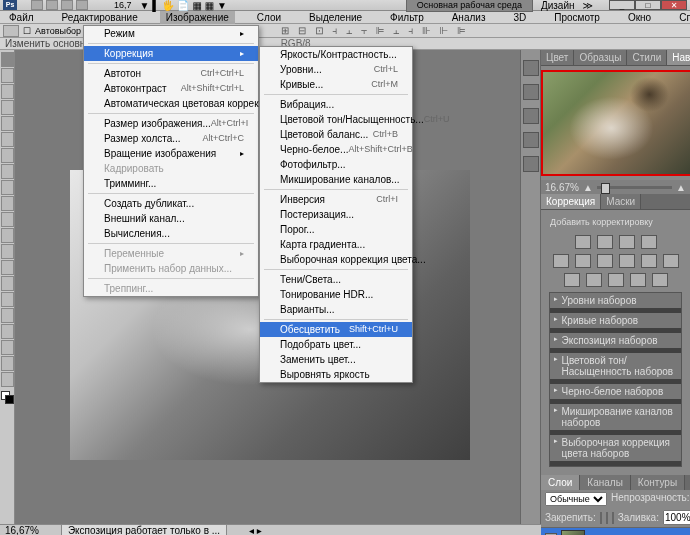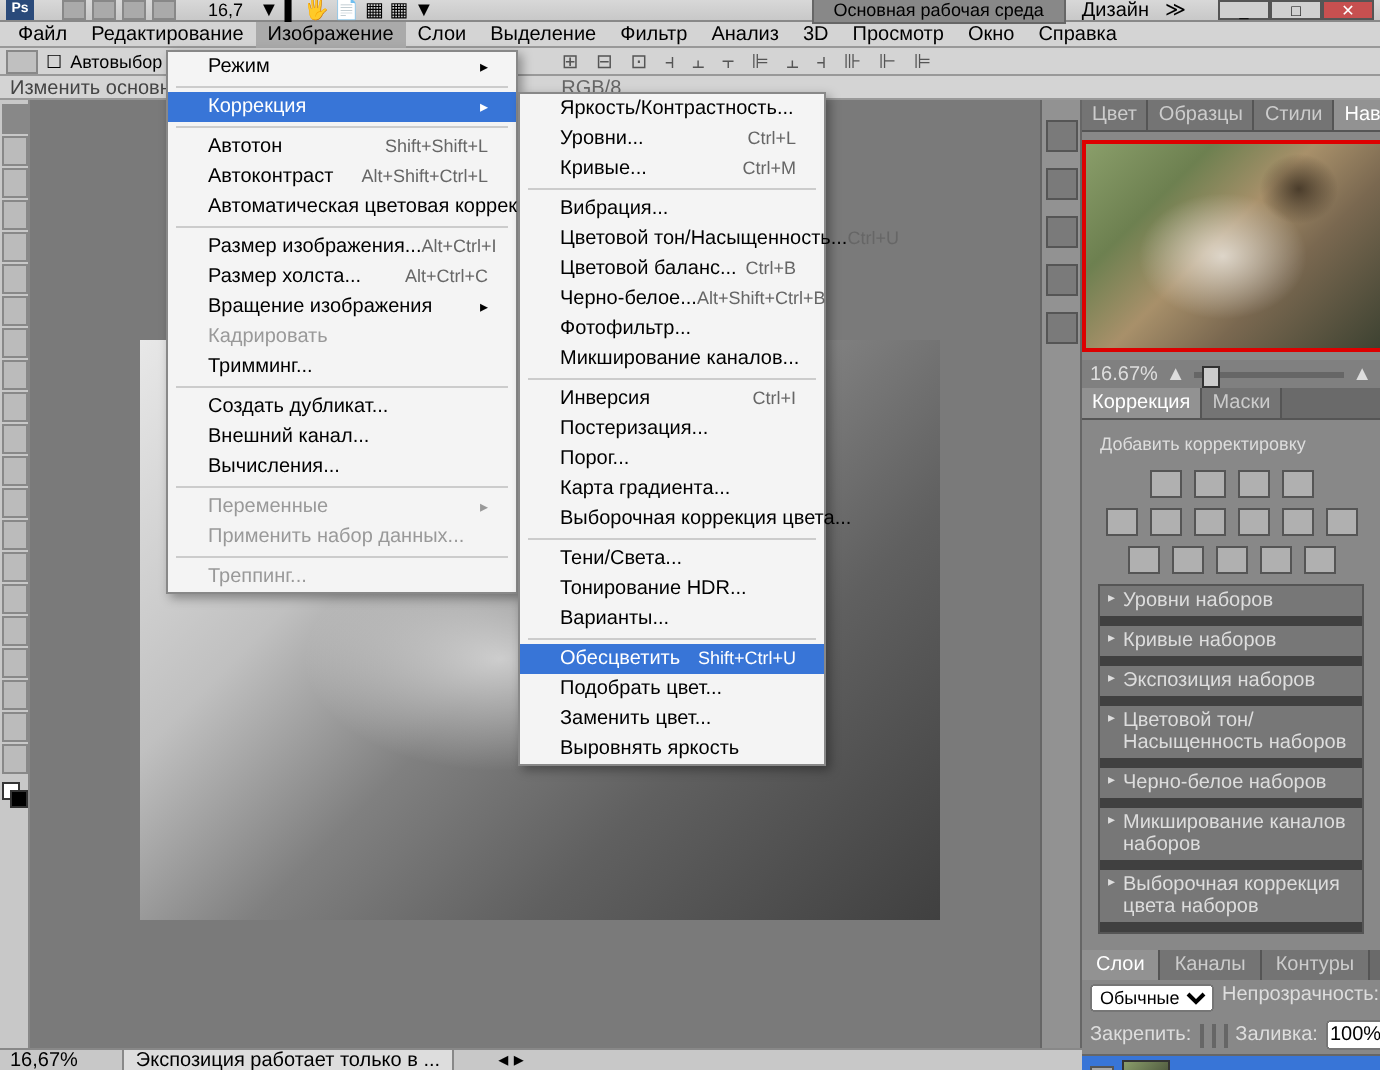--- a/index.html
+++ b/index.html
@@ -1,30 +1,30 @@
 <!DOCTYPE html>
 <html><head>
 <meta charset="utf-8">
 <style>
 *{margin:0;padding:0;box-sizing:border-box;font-family:Tahoma,Arial,sans-serif;font-size:10px;user-select:none}
 body{background:#b8b8b8;width:690px;height:535px;overflow:hidden;position:relative}
 .titlebar{height:11px;background:linear-gradient(#d8d8d8,#c8c8c8);border-bottom:1px solid #888;display:flex;align-items:center;padding:0 3px;gap:6px}
 .ps-logo{width:14px;height:10px;background:#2a4a7a;color:#fff;font-size:7px;font-weight:bold;text-align:center;line-height:10px}
 .titlebar-icons{display:flex;gap:3px;margin-left:8px}
 .tb-icon{width:12px;height:10px;background:#aaa;border:1px solid #888}
-.titlebar-zoom{margin-left:10px;font-size:9px}
+.titlebar-zoom{margin-left:20px;font-size:9px}
 .titlebar-right{margin-left:auto;display:flex;align-items:center;gap:8px}
 .workspace-btn{background:#888;border:1px solid #666;padding:1px 10px;font-size:9px}
 .win-controls{display:flex;gap:0;margin-left:8px}
 .win-btn{width:26px;height:10px;border:1px solid #555;font-size:8px;text-align:center;line-height:9px}
 .win-min{background:#d0d0d0}
 .win-max{background:#d0d0d0}
 .win-close{background:#c75050;color:#fff}
 
-.menubar{height:13px;background:#d4d4d4;border-bottom:1px solid #999;display:flex;align-items:center;padding-left:3px;gap:0}
+.menubar{height:13px;background:#d4d4d4;border-bottom:1px solid #999;display:flex;align-items:center;padding-left:3px;gap:16px}
 .menubar span{padding:1px 6px;font-size:10px;cursor:default}
 .menubar span.active{background:#aaa}
 
 .optbar{height:14px;background:#d4d4d4;border-bottom:1px solid #999;display:flex;align-items:center;padding-left:3px;gap:4px}
 .optbar-icon{width:16px;height:12px;background:#c0c0c0;border:1px solid #888}
 
 .infobar{height:12px;background:#d4d4d4;border-bottom:1px solid #999;font-size:9px;padding-left:5px;line-height:12px;color:#444}
 
 .main{display:flex;height:calc(535px - 11px - 13px - 14px - 12px - 11px);position:relative}
 
@@ -308,21 +308,21 @@
       <span class="arrow">▸</span>
     </div>
   <div class="msep"></div>
   <div class="mi hi">
       <span>Коррекция</span>
       <span class="arrow">▸</span>
     </div>
   <div class="msep"></div>
   <div class="mi">
       <span>Автотон</span>
-      <span class="sc">Shift+Shift+L</span>
+      <span class="sc">Ctrl+Ctrl+L</span>
     </div>
   <div class="mi">
       <span>Автоконтраст</span>
       <span class="sc">Alt+Shift+Ctrl+L</span>
     </div>
   <div class="mi">
       <span>Автоматическая цветовая коррекция</span>
       <span class="sc">Shift+Ctrl+B</span>
     </div>
   <div class="msep"></div>

